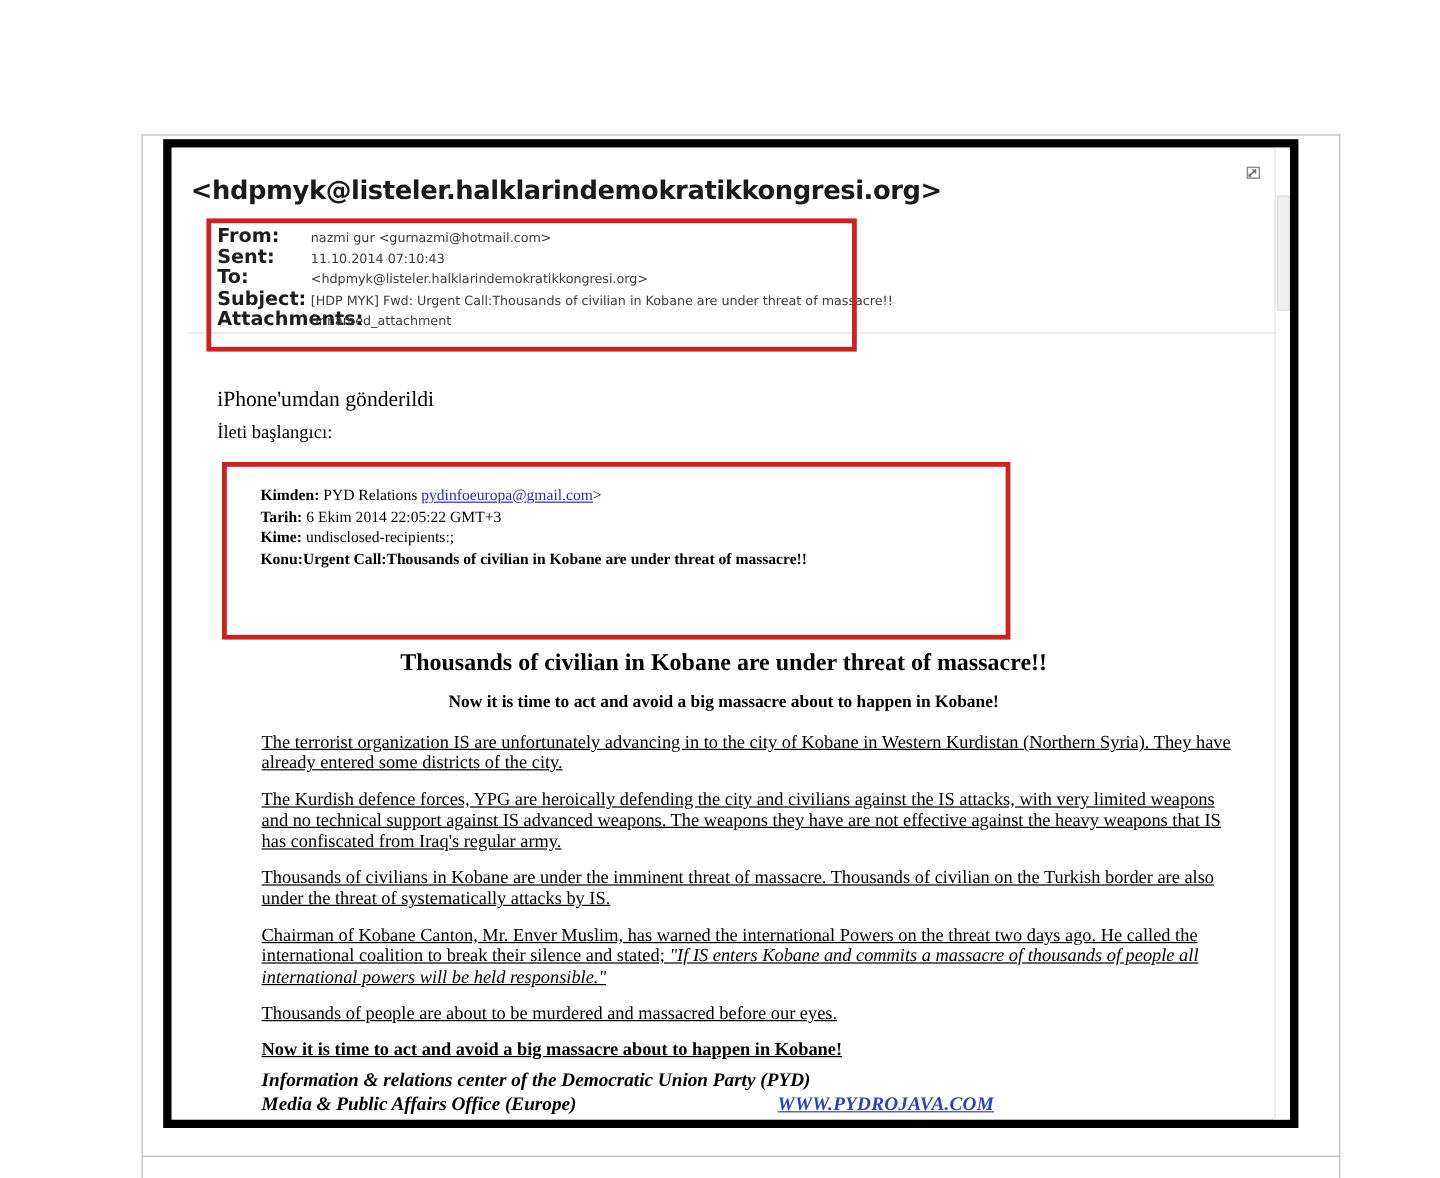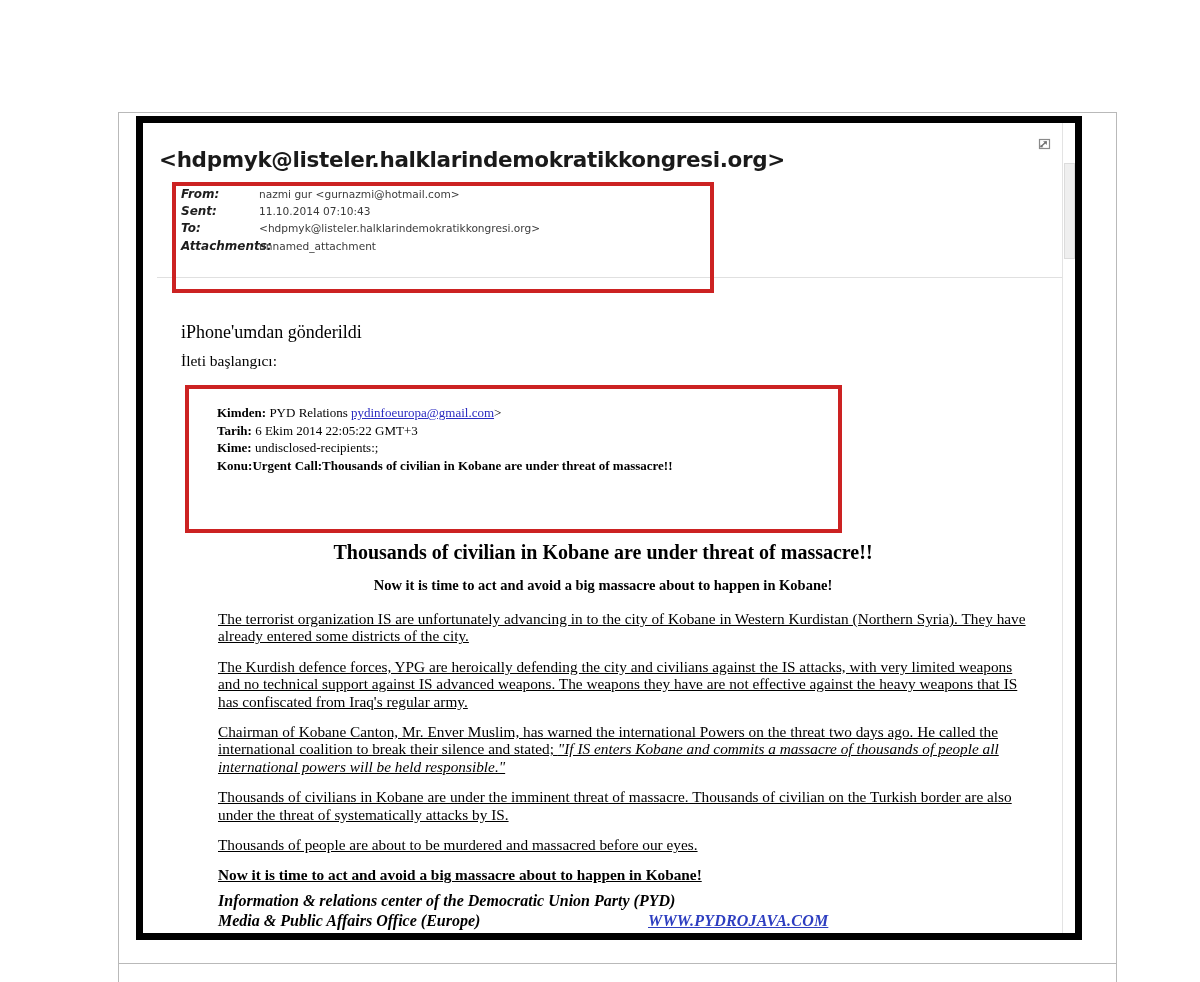--- a/index.html
+++ b/index.html
@@ -123,23 +123,22 @@
   .hf-row {
     display: flex;
     align-items: baseline;
     height: 17.2px;
   }
   .hf-label {
     width: 78px;
     flex: 0 0 78px;
     font-family: "DejaVu Sans", sans-serif;
     font-weight: bold;
-    font-size: 12px;
+    font-size: 16px;
     color: #1d1d1d;
-    font-style: italic;
   }
   .hf-value {
     font-family: "DejaVu Sans", sans-serif;
     font-size: 10.6px;
     color: #3a3a3a;
     white-space: nowrap;
   }
 
   
   #header-rule {
@@ -311,20 +310,24 @@
       </div>
       <div class="hf-row">
         <span class="hf-label">Sent:</span>
         <span class="hf-value">11.10.2014 07:10:43</span>
       </div>
       <div class="hf-row">
         <span class="hf-label">To:</span>
         <span class="hf-value">&lt;hdpmyk@listeler.halklarindemokratikkongresi.org&gt;</span>
       </div>
       <div class="hf-row">
+        <span class="hf-label">Subject:</span>
+        <span class="hf-value">[HDP MYK] Fwd: Urgent Call:Thousands of civilian in Kobane are under threat of massacre!!</span>
+      </div>
+      <div class="hf-row">
         <span class="hf-label">Attachments:</span>
         <span class="hf-value">unnamed_attachment</span>
       </div>
     </div>
 
     <div id="header-rule"></div>
 
     <div id="sent-from" class="serif">iPhone'umdan gönderildi</div>
     <div id="fwd-intro" class="serif">İleti başlangıcı:</div>
 
@@ -343,22 +346,22 @@
       </div>
       <div class="bold-line">Konu:Urgent Call:Thousands of civilian in Kobane are under threat of massacre!!</div>
     </div>
 
     <div id="msg-title" class="serif">Thousands of civilian in Kobane are under threat of massacre!!</div>
     <div id="msg-subtitle" class="serif">Now it is time to act and avoid a big massacre about to happen in Kobane!</div>
 
     <div id="body-block" class="serif">
       <p>The terrorist organization IS are unfortunately advancing in to the city of Kobane in Western Kurdistan (Northern Syria). They have already entered some districts of the city.</p>
       <p>The Kurdish defence forces, YPG are heroically defending the city and civilians against the IS attacks, with very limited weapons and no technical support against IS advanced weapons. The weapons they have are not effective against the heavy weapons that IS has confiscated from Iraq's regular army.</p>
+      <p>Thousands of civilians in Kobane are under the imminent threat of massacre. Thousands of civilian on the Turkish border are also under the threat of systematically attacks by IS.</p>
       <p><span>Chairman of Kobane Canton, Mr. Enver Muslim, has warned the international Powers on the threat two days ago. He called the international coalition to break their silence and stated; </span><span class="quote">"If IS enters Kobane and commits a massacre of thousands of people all international powers will be held responsible."</span></p>
-      <p>Thousands of civilians in Kobane are under the imminent threat of massacre. Thousands of civilian on the Turkish border are also under the threat of systematically attacks by IS.</p>
       <p>Thousands of people are about to be murdered and massacred before our eyes.</p>
       <p class="bold">Now it is time to act and avoid a big massacre about to happen in Kobane!</p>
     </div>
 
     <div id="signature" class="serif">
       <div class="sig-row">
         <span>Information &amp; relations center of the Democratic Union Party (PYD)</span>
       </div>
       <div class="sig-row">
         <span class="sig-left">Media &amp; Public Affairs Office (Europe)</span>

